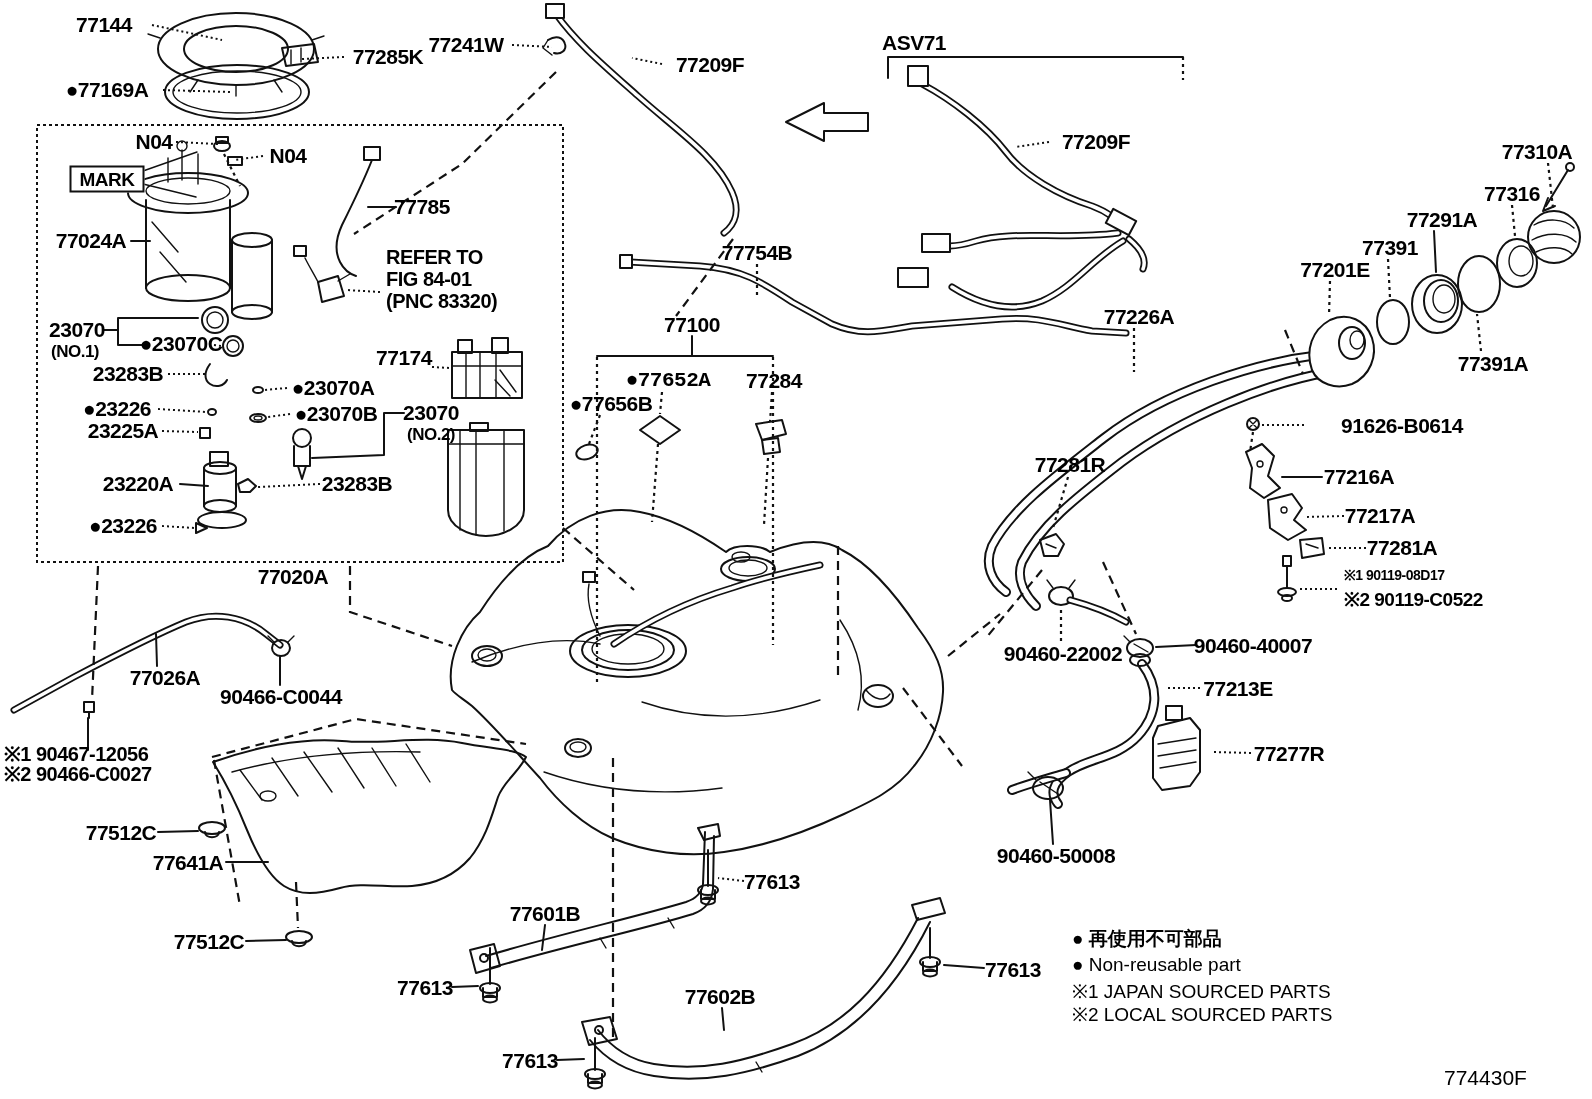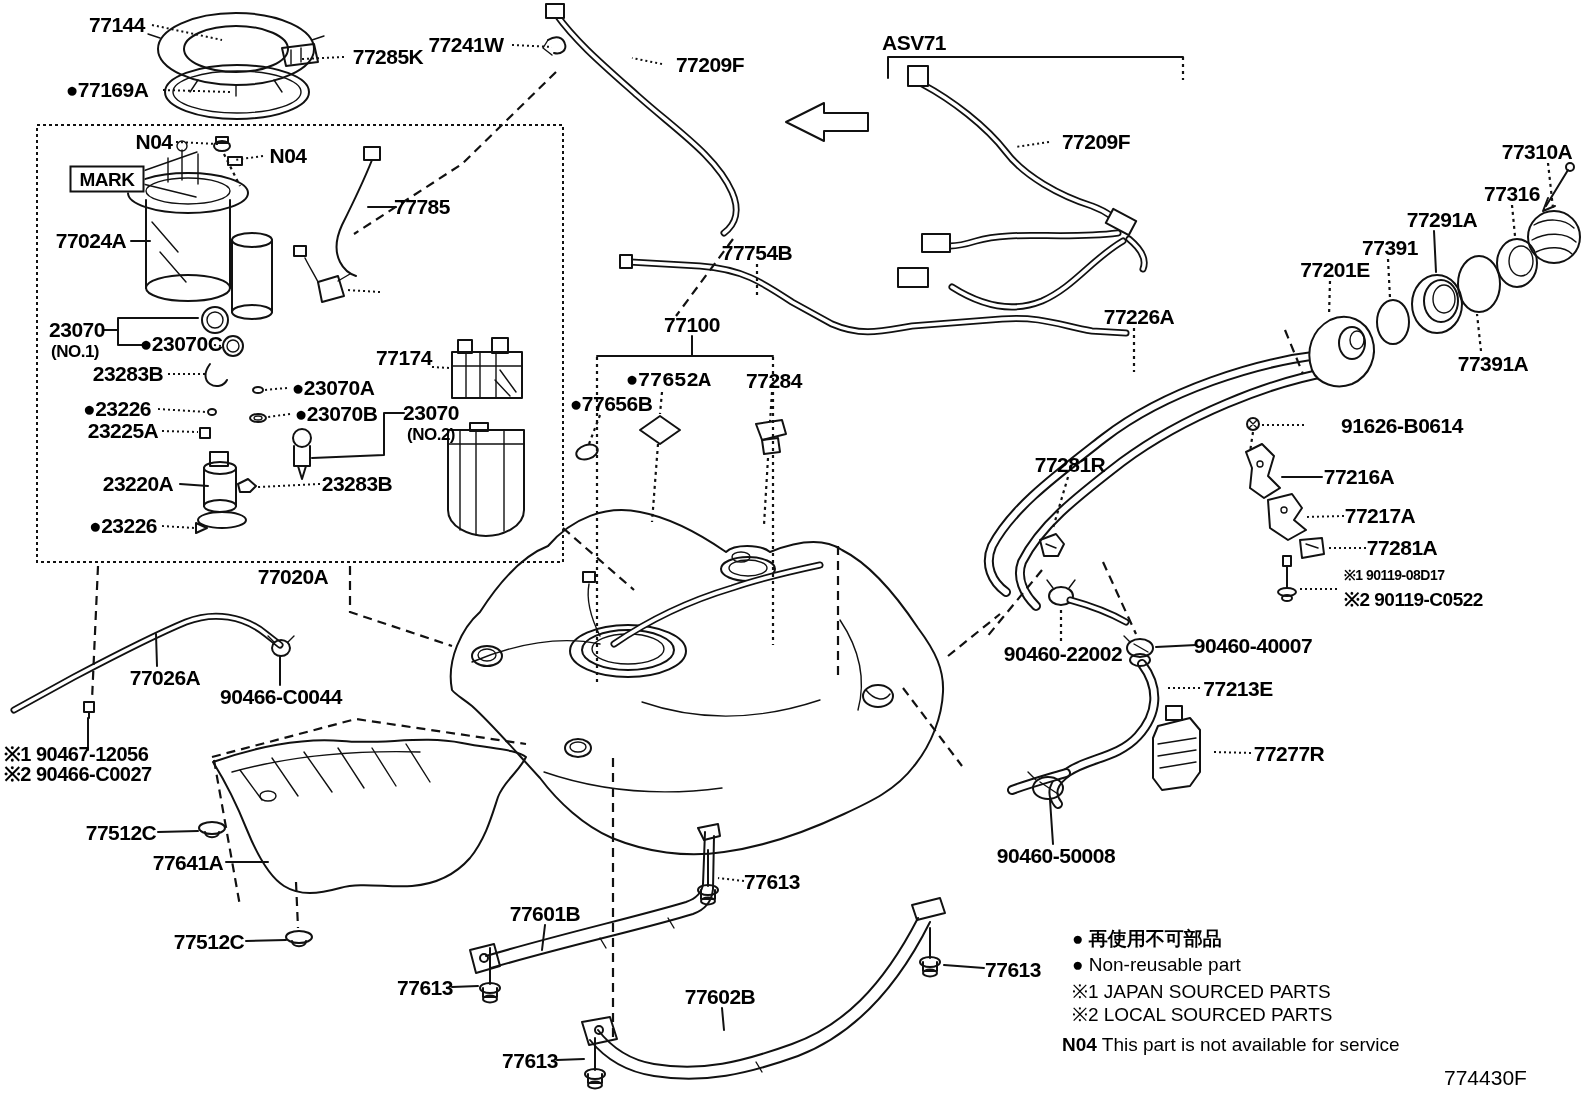--- a/index.html
+++ b/index.html
@@ -412,30 +412,35 @@
     <line class="k" x1="246" y1="941" x2="286" y2="940"></line>
     <line class="k" x1="545" y1="925" x2="542" y2="950"></line>
     <line class="k" x1="452" y1="987" x2="478" y2="986"></line>
     <line class="ld" x1="744" y1="881" x2="718" y2="878"></line>
     <line class="k" x1="722" y1="1008" x2="724" y2="1030"></line>
     <line class="k" x1="557" y1="1060" x2="584" y2="1059"></line>
     <line class="k" x1="984" y1="968" x2="944" y2="965"></line>
   </g>
 </svg>
 
-  <div class="lb" style="left:117px;top:24px;text-align:center;">77144</div>
+  <div class="lb" style="left:104px;top:24px;text-align:center;">77144</div>
   <div class="lb" style="left:388px;top:56px;">77285K</div>
   <div class="lb" style="left:107px;top:89px;">●77169A</div>
   <div class="lb" style="left:466px;top:44px;">77241W</div>
   <div class="lb" style="left:710px;top:64px;">77209F</div>
   <div class="lb" style="left:154px;top:141px;">N04</div>
   <div class="lb" style="left:288px;top:155px;">N04</div>
   <div class="lb mark-box" style="left:107px;top:179px;">MARK</div>
   <div class="lb" style="left:422px;top:206px;">77785</div>
   <div class="lb" style="left:91px;top:240px;">77024A</div>
+  <div class="refer" style="left:386px;top:246px;">
+    <div>REFER TO</div>
+    <div>FIG 84-01</div>
+    <div>(PNC 83320)</div>
+  </div>
   <div class="lb" style="left:77px;top:329px;">23070</div>
   <div class="lb lb-s" style="left:75px;top:351px;">(NO.1)</div>
   <div class="lb" style="left:181px;top:343px;">●23070C</div>
   <div class="lb" style="left:128px;top:373px;">23283B</div>
   <div class="lb" style="left:333px;top:387px;">●23070A</div>
   <div class="lb" style="left:117px;top:408px;">●23226</div>
   <div class="lb" style="left:336px;top:413px;">●23070B</div>
   <div class="lb" style="left:431px;top:412px;">23070</div>
   <div class="lb lb-s" style="left:431px;top:434px;">(NO.2)</div>
   <div class="lb" style="left:123px;top:430px;">23225A</div>
@@ -481,19 +486,15 @@
   <div class="lb" style="left:425px;top:987px;">77613</div>
   <div class="lb" style="left:772px;top:881px;">77613</div>
   <div class="lb" style="left:720px;top:996px;">77602B</div>
   <div class="lb" style="left:530px;top:1060px;">77613</div>
   <div class="lb" style="left:1013px;top:969px;">77613</div>
 
   <div class="lgd" style="left:1072px;top:926px;font-weight:bold;">● 再使用不可部品</div>
   <div class="lgd" style="left:1072px;top:954px;">● Non-reusable part</div>
   <div class="lgd" style="left:1072px;top:978px;">※1 JAPAN SOURCED PARTS</div>
   <div class="lgd" style="left:1072px;top:1001px;">※2 LOCAL SOURCED PARTS</div>
-  <div class="lgd" style="left:1062px;top:1034px;">
-    <b>N04</b>
-    <span>This part is not available for service</span>
-  </div>
   <div class="figcode" style="left:1444px;top:1066px;">774430F</div>
 
 </div>
 
 </body></html>

